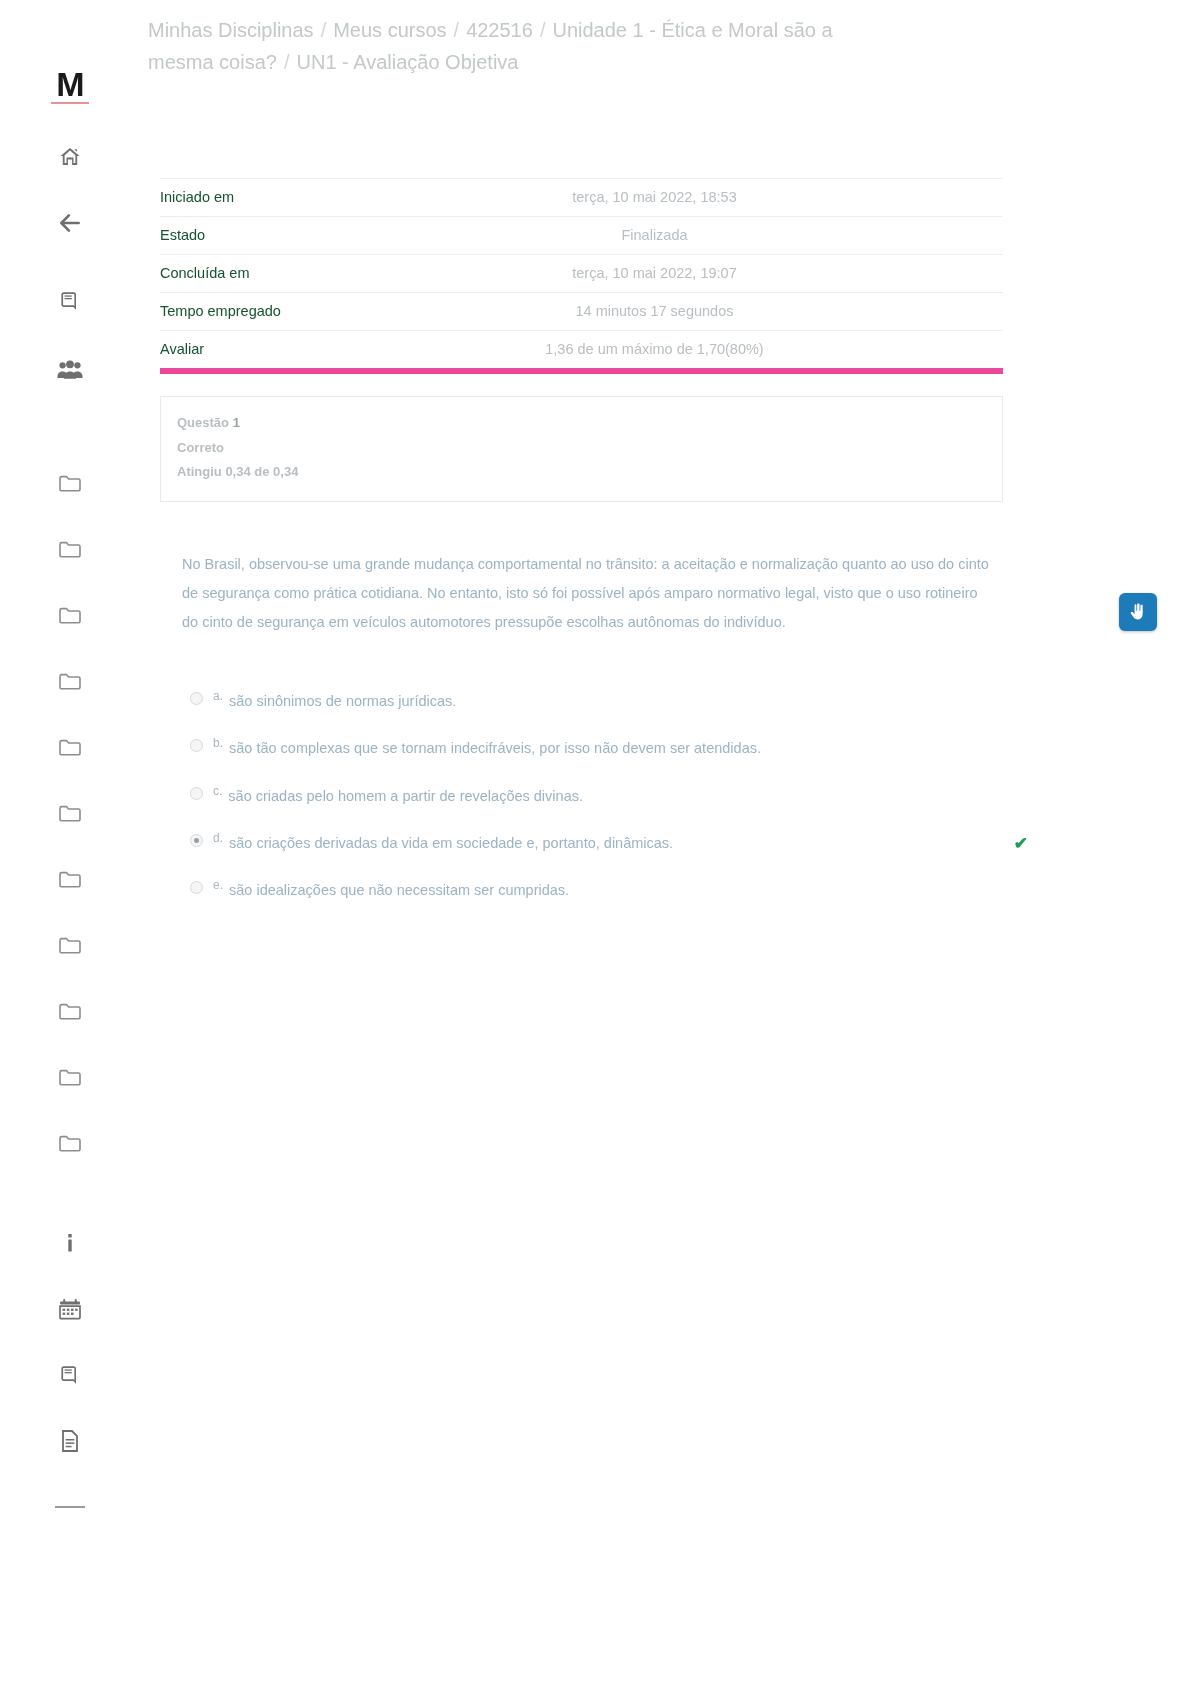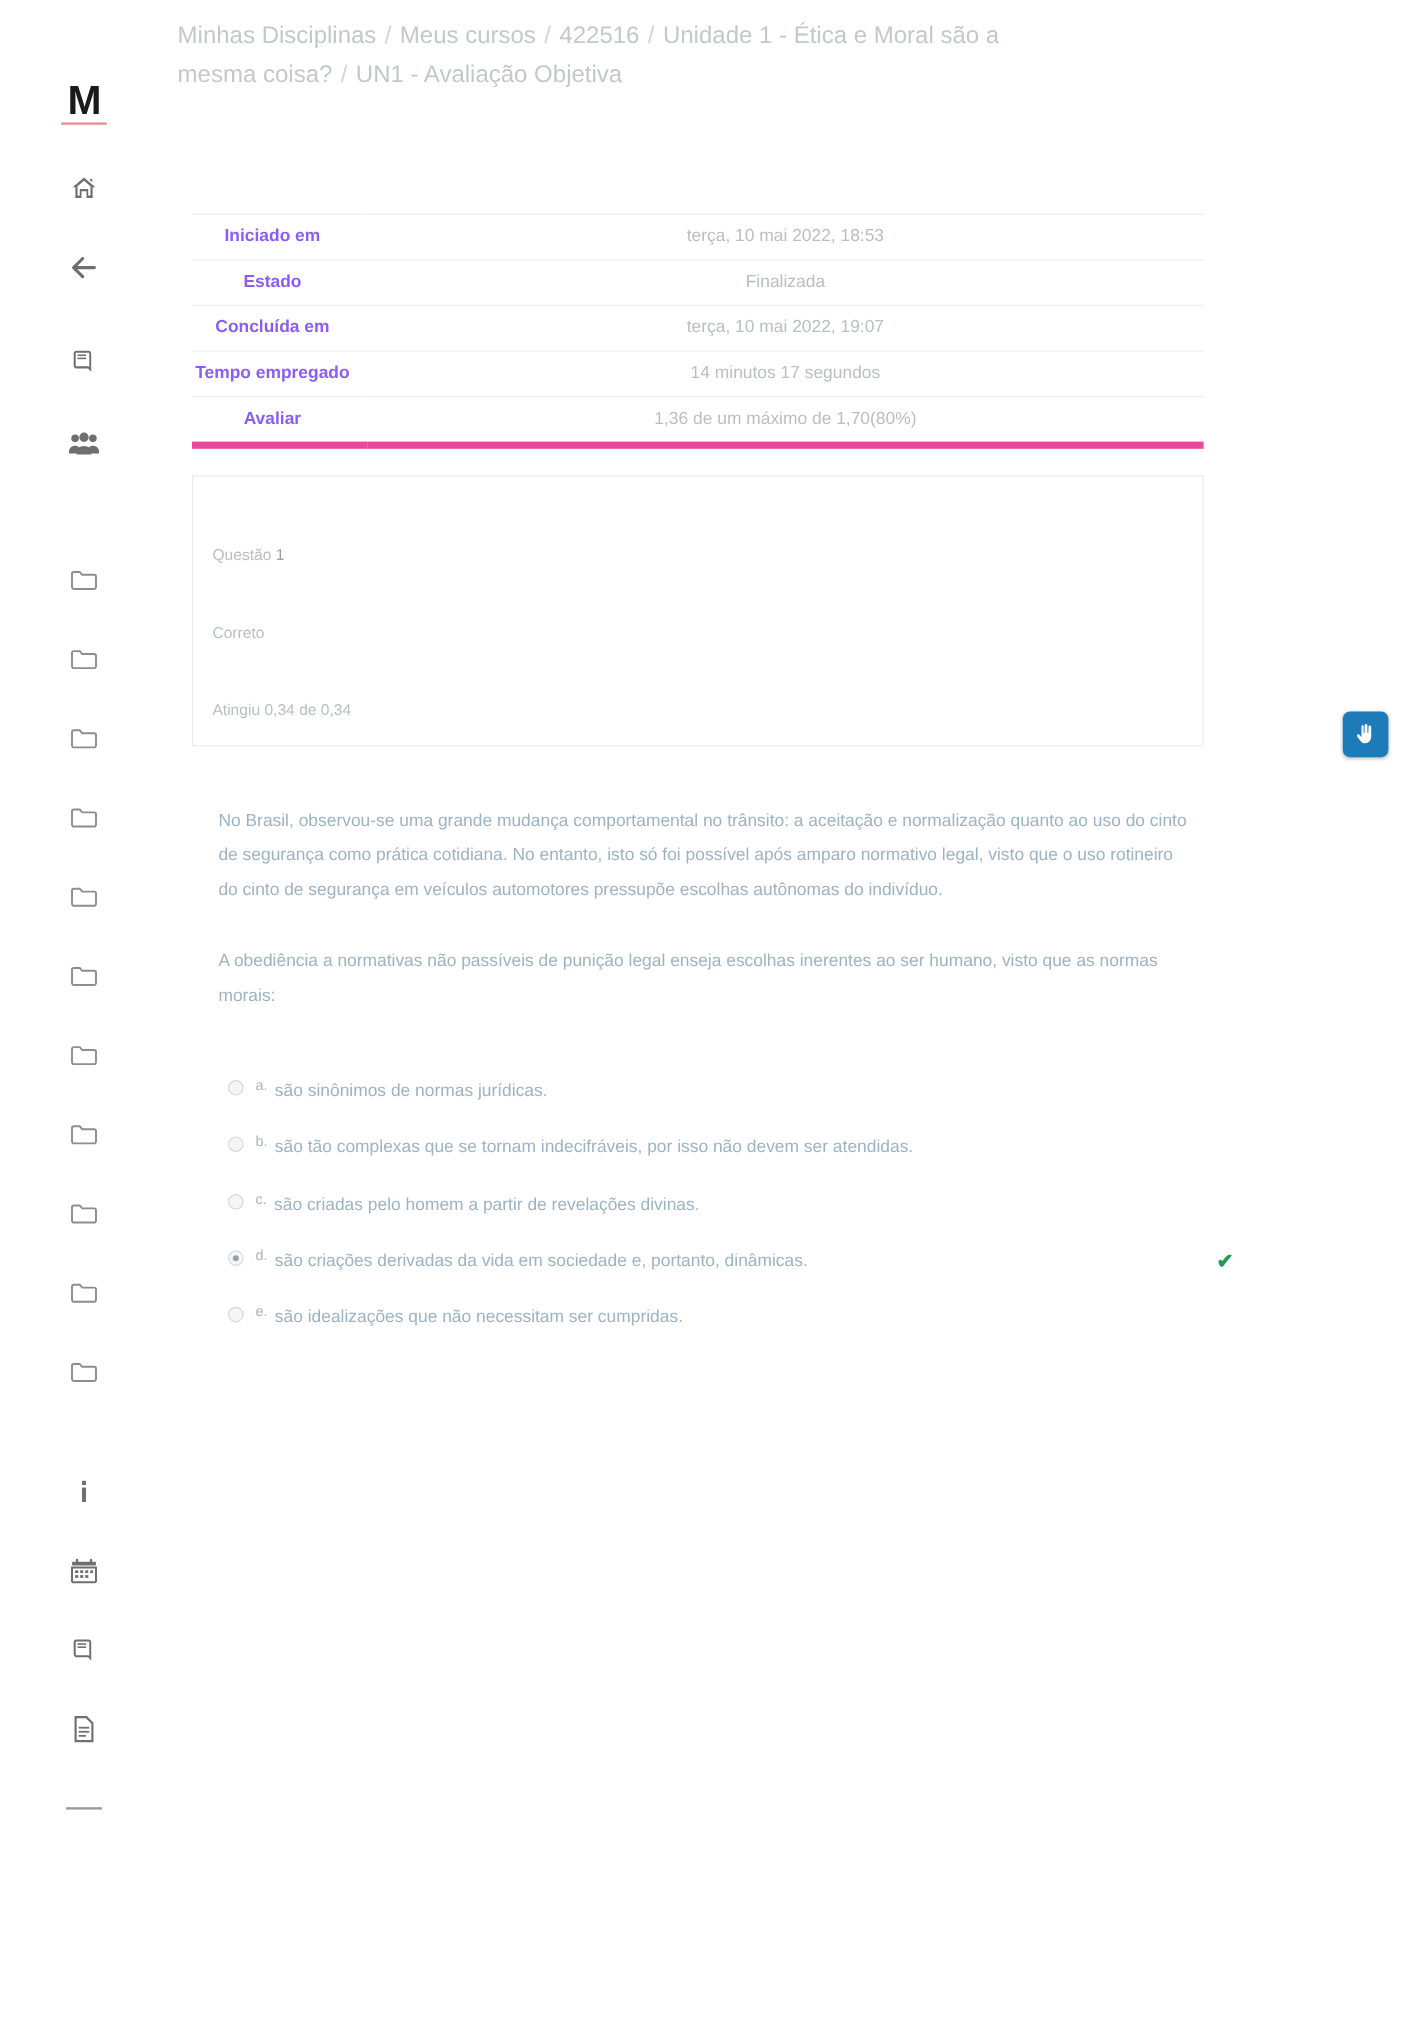--- a/index.html
+++ b/index.html
@@ -90,24 +90,24 @@
   .quiz-info {
     margin: 100px 0 0 20px;
     width: 843px;
     border-collapse: collapse;
     font-size: 14.5px;
     font-weight: 300;
   }
   .quiz-info tr { border-top: 1px solid #eceeef; }
   .quiz-info tr:last-child { border-bottom: 6px solid #ec4899; }
   .quiz-info th {
-    text-align: center;
+    text-align: left;
     vertical-align: top;
-    color: #8b5cf6;
-    font-weight: 700;
+    color: #14532d;
+    font-weight: 400;
     padding: 8px 12px 8px 0;
     width: 146px;
     line-height: 1.45;
   }
   .quiz-info td {
     text-align: center;
     vertical-align: top;
     color: #b9bec2;
     padding: 8px 0 8px 0;
     line-height: 1.45;
@@ -117,23 +117,22 @@
   .question-box {
     margin: 22px 0 0 20px;
     width: 843px;
     border: 1px solid #e8eaec;
     background: #ffffff;
     padding: 14px 16px 16px 16px;
   }
   .q-meta-line {
     font-size: 13px;
     color: #b9bec2;
-    font-weight: 400;
+    font-weight: 700;
     line-height: 1.9;
-    margin-top: 40px;
   }
   .q-meta-line .q-num { color: #9ba0a4; }
 
   .question-body {
     margin: 48px 0 0 42px;
     width: 810px;
     color: #9db3c4;
     font-size: 14.5px;
     font-weight: 400;
     line-height: 2.0;
@@ -385,21 +384,20 @@
       <div class="q-meta-line">
         <span>Questão</span>
         <span class="q-num">1</span>
       </div>
       <div class="q-meta-line">Correto</div>
       <div class="q-meta-line">Atingiu 0,34 de 0,34</div>
     </div>
 
     <div class="question-body">
       <p>No Brasil, observou-se uma grande mudança comportamental no trânsito: a aceitação e normalização quanto ao uso do cinto de segurança como prática cotidiana. No entanto, isto só foi possível após amparo normativo legal, visto que o uso rotineiro do cinto de segurança em veículos automotores pressupõe escolhas autônomas do indivíduo.</p>
-      <p>A obediência a normativas não passíveis de punição legal enseja escolhas inerentes ao ser humano, visto que as normas morais:</p>
     </div>
 
     <div class="answers">
 
       <div class="answer-row">
         <span class="radio"></span>
         <span class="ans-letter">a.</span>
         <span class="ans-text">são sinônimos de normas jurídicas.</span>
       </div>
 

